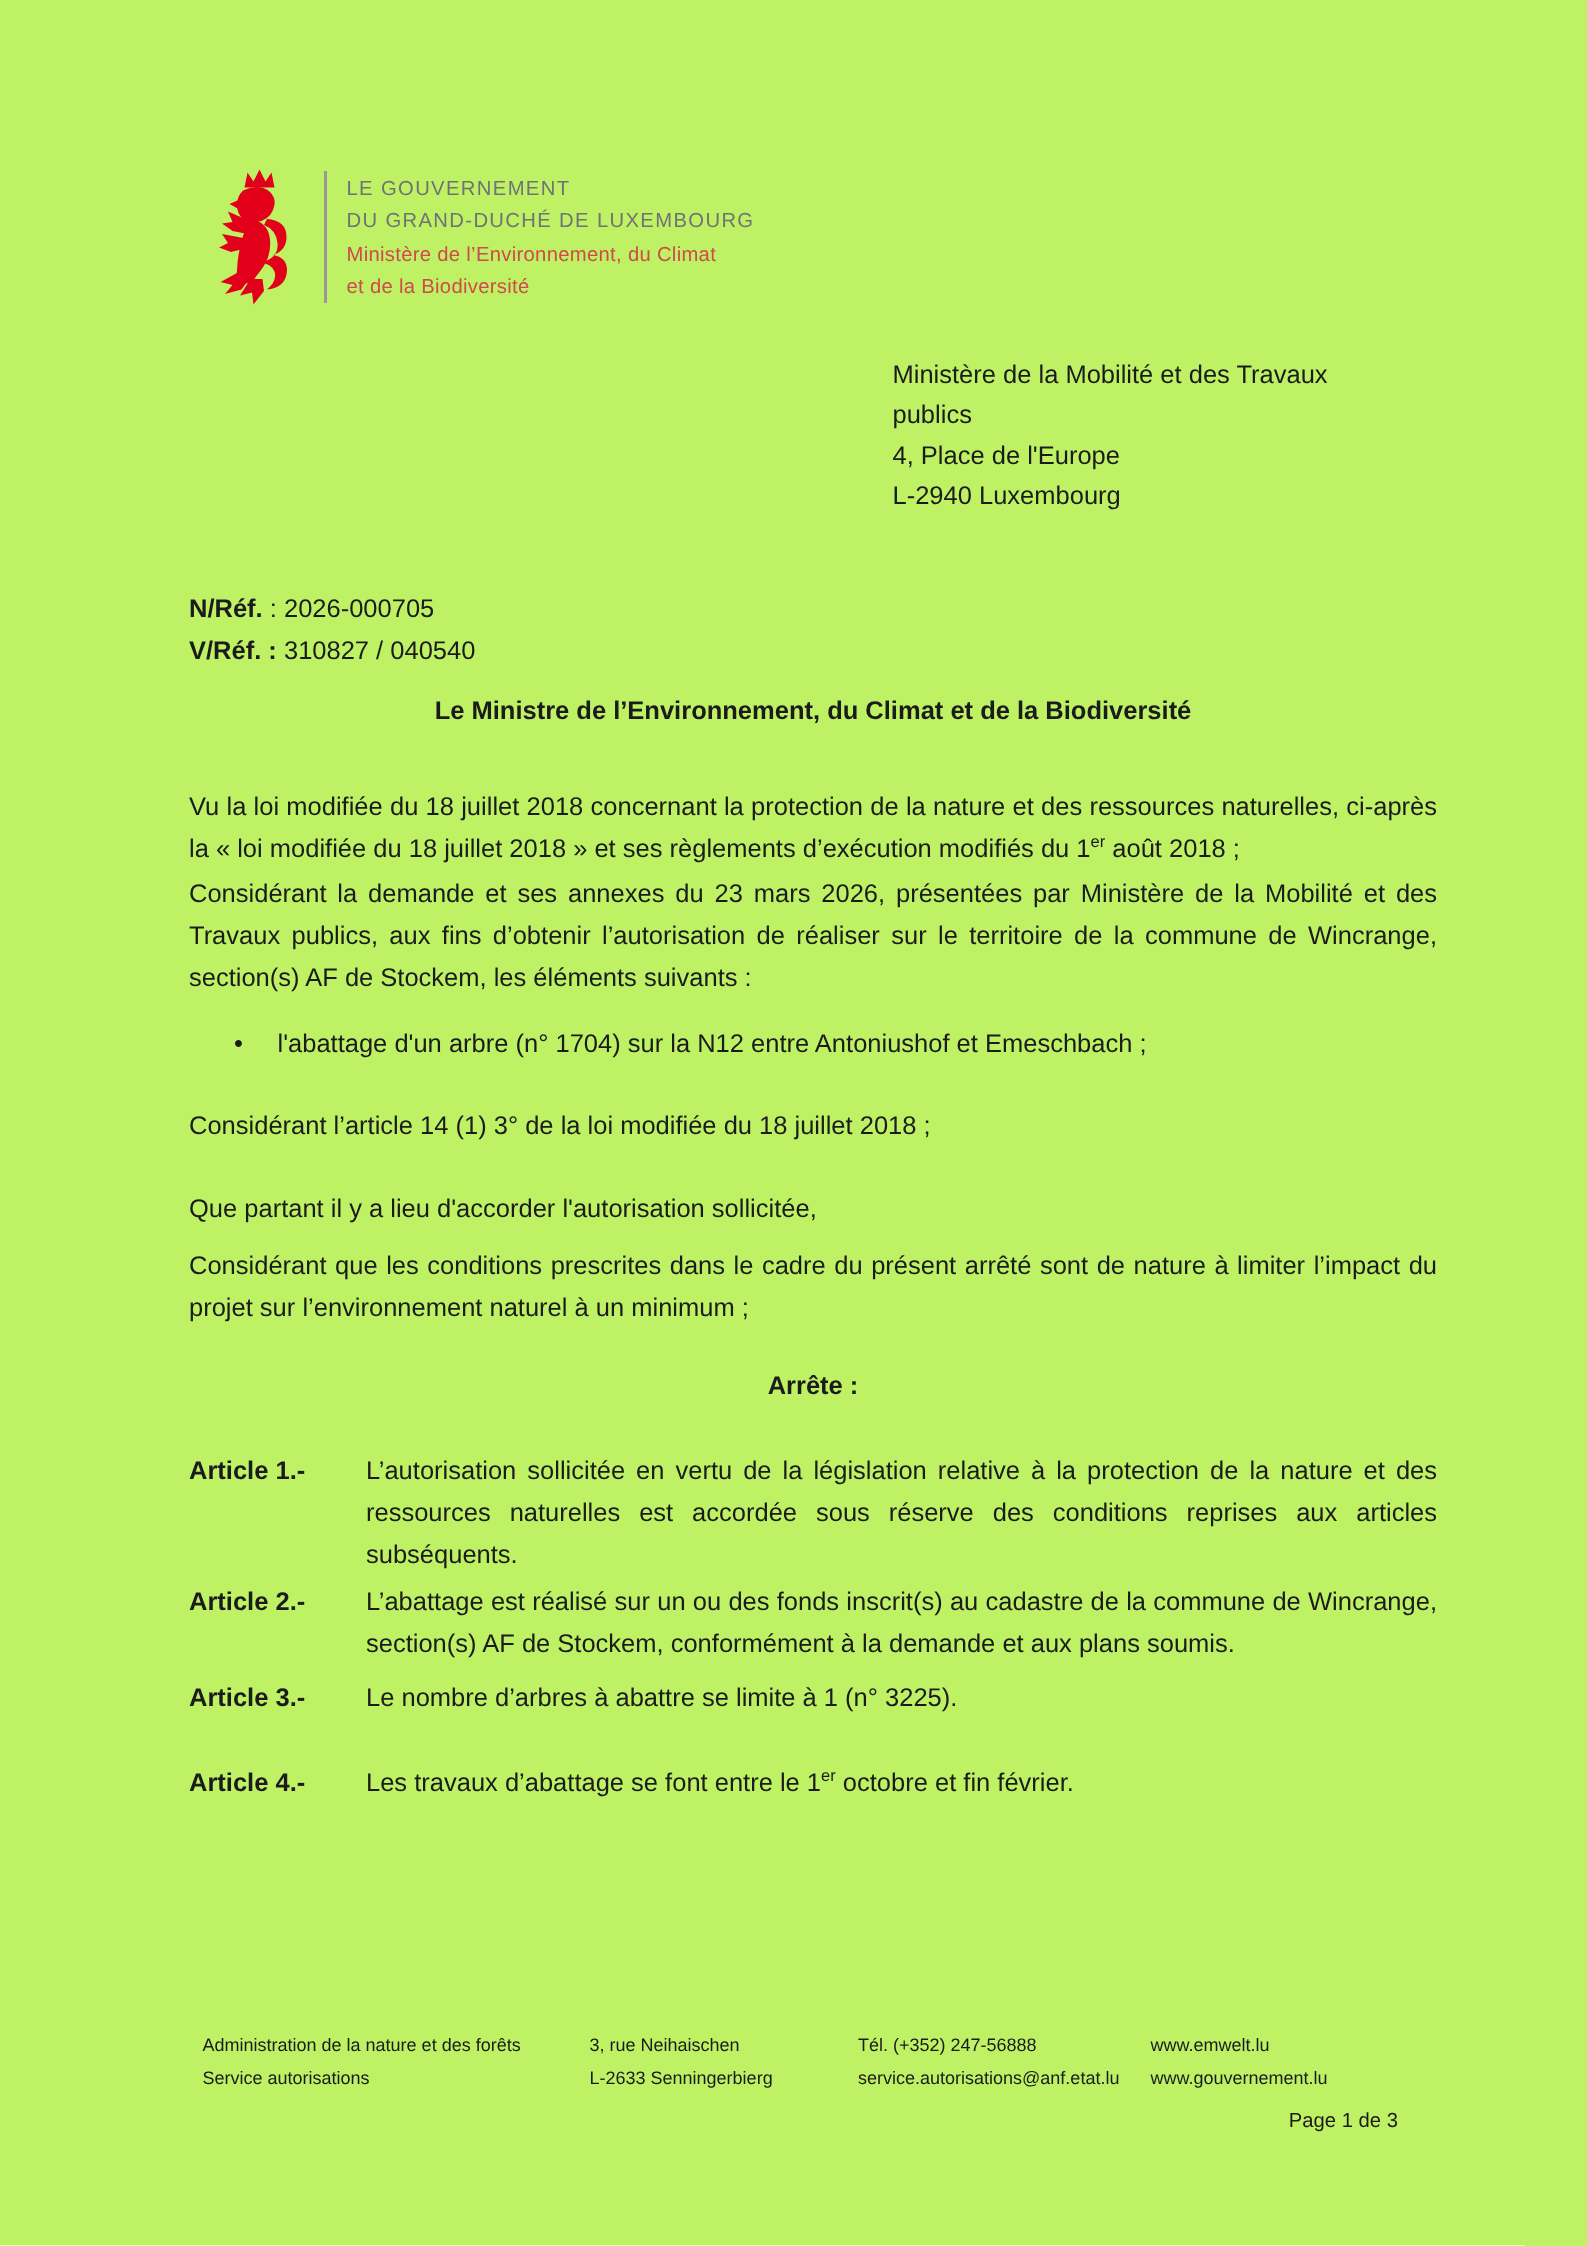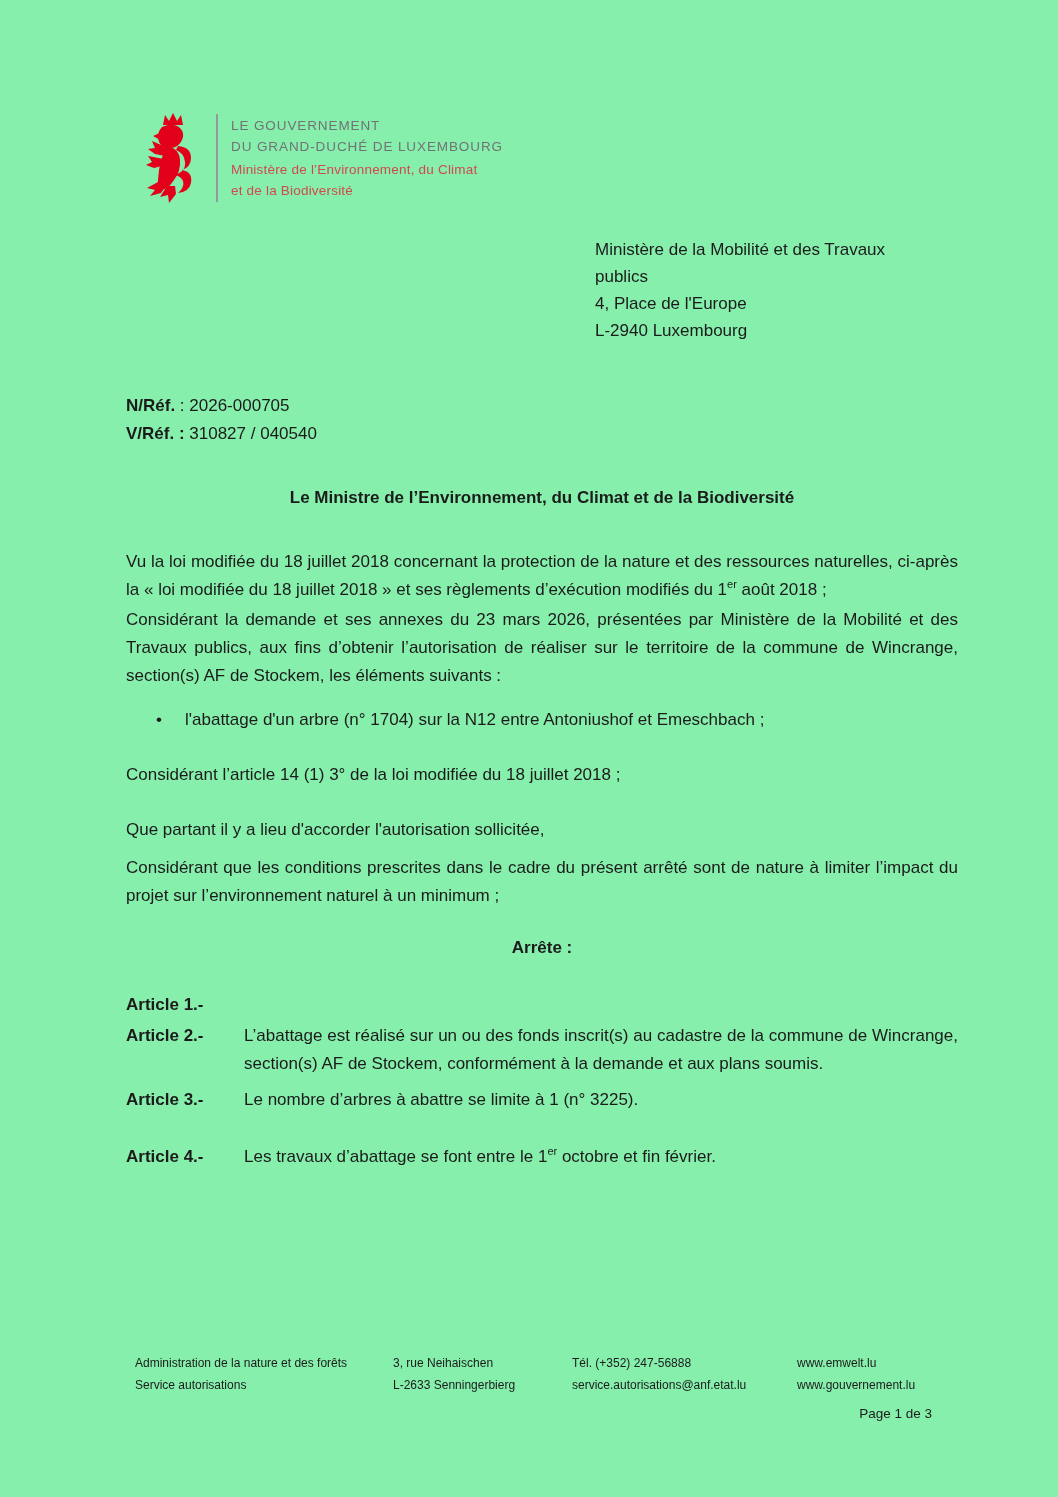--- a/index.html
+++ b/index.html
@@ -1,58 +1,58 @@
 <!DOCTYPE html>
 <html><head>
 <meta charset="utf-8">
 <style>
   * { margin:0; padding:0; box-sizing:border-box; }
   html,body { background:#ffffff; }
   .page {
-    position:relative; width:1058px; height:1497px; background:#86efac;
+    position:relative; width:1058px; height:1497px; background:#bef264;
     font-family:"Liberation Sans","DejaVu Sans",sans-serif; color:#1b1b1b; overflow:hidden;
   }
 
   
   .logo-block { position:absolute; left:140px; top:112px; display:flex; align-items:center; }
   .logo-divider { width:2px; height:88px; background:#97989b; margin:0 13px 0 12px; }
   .logo-text { display:flex; flex-direction:column; }
   .logo-gov { font-size:13.5px; line-height:21px; letter-spacing:0.9px; color:#717276; }
   .logo-ministry { font-size:13.5px; line-height:21px; letter-spacing:0.2px; color:#d04a4d; }
   .logo-ministry.first { margin-top:2px; }
 
   
   .recipient { position:absolute; left:595px; top:236px; font-size:17px; line-height:27px; }
 
   
   .refs { position:absolute; left:126px; top:392px; font-size:17px; line-height:28px; }
   .refs b { font-weight:700; }
 
   
-  .body { position:absolute; left:126px; top:484px; width:832px; font-size:17px; line-height:28px; }
+  .body { position:absolute; left:126px; top:460px; width:832px; font-size:17px; line-height:28px; }
   .title { text-align:center; font-weight:700; margin-bottom:36px; }
   .para { text-align:justify; }
   .mb18{margin-bottom:2px;} .mb16{margin-bottom:16px;} .mb27{margin-bottom:27px;}
   .mb24{margin-bottom:24px;} .mb10{margin-bottom:10px;} .mb29{margin-bottom:29px;}
   .mb9{margin-bottom:3px;} .mb8{margin-bottom:8px;}
   .sup { font-size:11px; vertical-align:super; line-height:0; }
 
   .bullet-row { display:flex; padding-left:30px; }
   .bullet-marker { flex:0 0 29px; }
   .bullet-text { flex:1; text-align:justify; }
 
   .arrete { text-align:center; font-weight:700; }
 
   .article { display:flex; }
   .article-label { flex:0 0 118px; font-weight:700; }
   .article-text { flex:1; text-align:justify; }
 
   
   .footer-col { position:absolute; top:1352px; font-size:12px; line-height:22px; color:#1b1b1b; }
-  .fc1{left:135px;} .fc2{left:393px;} .fc3{left:572px;} .fc4{left:797px;}
+  .fc1{left:135px;} .fc2{left:393px;} .fc3{left:572px;} .fc4{left:767px;}
   .page-number { position:absolute; right:126px; top:1406px; font-size:13.5px; }
 </style>
 </head>
 <body>
 
 <div class="page">
 
   <div class="logo-block">
     <svg width="64" height="92" viewBox="0 0 64 92" aria-hidden="true">
       <g fill="#e2001a">
@@ -109,20 +109,21 @@
     <p class="para mb27">Considérant l’article 14 (1) 3° de la loi modifiée du 18 juillet 2018 ;</p>
 
     <p class="para mb10">Que partant il y a lieu d'accorder l'autorisation sollicitée,</p>
 
     <p class="para mb24">Considérant que les conditions prescrites dans le cadre du présent arrêté sont de nature à limiter l’impact du projet sur l’environnement naturel à un minimum ;</p>
 
     <div class="arrete mb29">Arrête :</div>
 
     <div class="article mb9">
       <span class="article-label">Article 1.-</span>
+      <span class="article-text">L’autorisation sollicitée en vertu de la législation relative à la protection de la nature et des ressources naturelles est accordée sous réserve des conditions reprises aux articles subséquents.</span>
     </div>
 
     <div class="article mb8">
       <span class="article-label">Article 2.-</span>
       <span class="article-text">L’abattage est réalisé sur un ou des fonds inscrit(s) au cadastre de la commune de Wincrange, section(s) AF de Stockem, conformément à la demande et aux plans soumis.</span>
     </div>
 
     <div class="article mb29">
       <span class="article-label">Article 3.-</span>
       <span class="article-text">Le nombre d’arbres à abattre se limite à 1 (n° 3225).</span>

